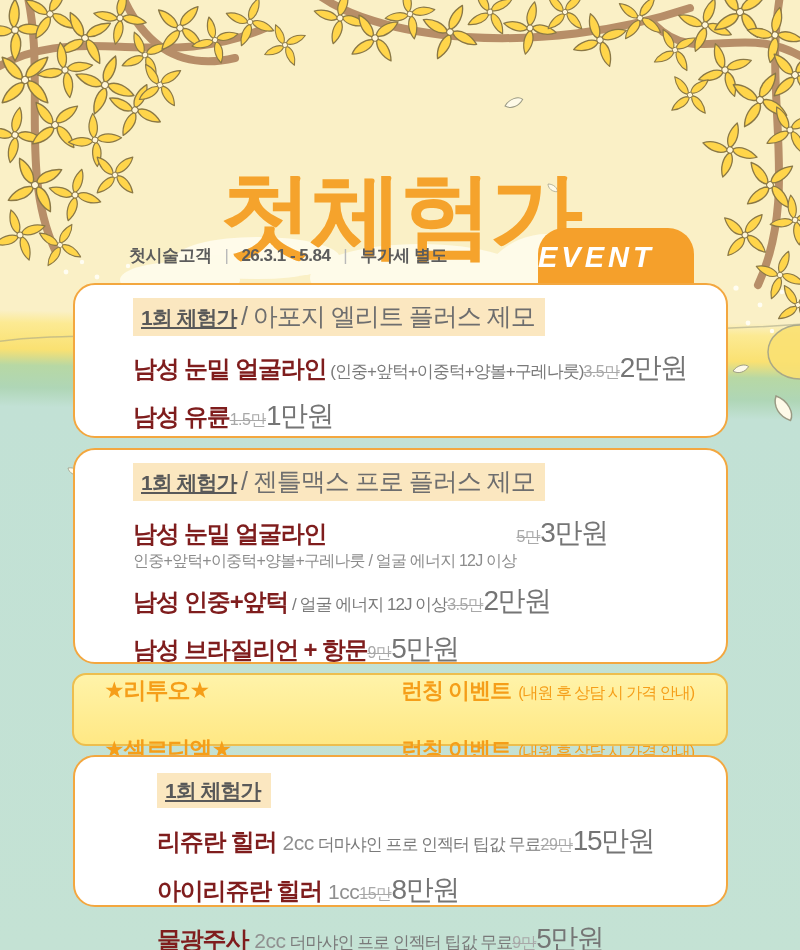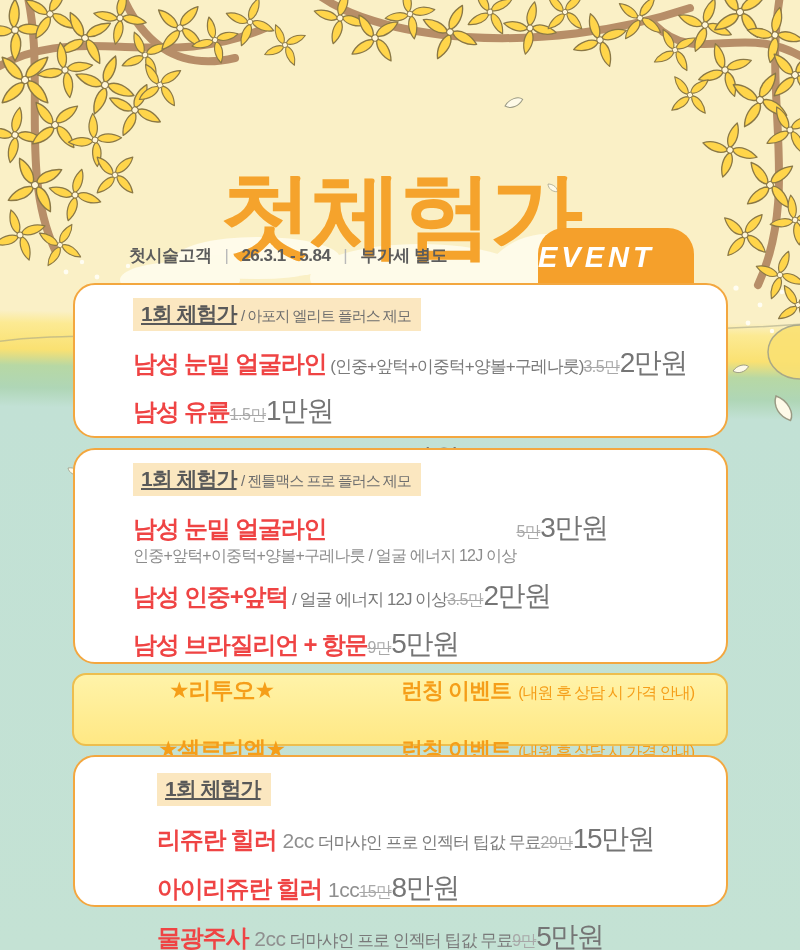--- a/index.html
+++ b/index.html
@@ -31,39 +31,39 @@
   .card{
     position:absolute;left:73px;width:655px;box-sizing:border-box;
     background:#FFFFFF;border:2px solid #F3A73F;border-radius:22px;
     padding:13px 44px 0 58px;
   }
   .card1{top:283px;height:155px;}
   .card2{top:448px;height:216px;}
   .card3{top:755px;height:152px;padding-left:82px;padding-top:16px;}
   .card-header{display:inline-block;background:#FBE7C0;padding:2px 10px 3px 8px;margin-bottom:3px;white-space:nowrap;}
   .card-header .hm{font-size:21px;font-weight:bold;color:#595959;letter-spacing:-1px;text-decoration:underline;}
-  .card-header .hs{font-size:15px;color:#6E6E6E;letter-spacing:-1px;}
+  .card-header .hs{font-size:25px;color:#6E6E6E;letter-spacing:-1px;}
   .prow{display:flex;align-items:baseline;margin-top:10px;}
   .card3 .prow{margin-top:11px;}
-  .prow .nm{font-size:24px;font-weight:bold;color:#ef4444;letter-spacing:-1.2px;white-space:nowrap;}
+  .prow .nm{font-size:24px;font-weight:bold;color:#7f1d1d;letter-spacing:-1.2px;white-space:nowrap;}
   .prow .sz{font-size:21px;color:#8F8F8F;margin-left:6px;letter-spacing:-0.5px;}
   .prow .dt{font-size:17px;color:#7A7A7A;margin-left:4px;letter-spacing:-1px;white-space:nowrap;}
   .price{white-space:nowrap;}
   .price .old{font-size:16px;color:#A8A8A8;text-decoration:line-through;letter-spacing:-0.5px;}
   .price .new{font-size:28px;color:#757575;letter-spacing:-1.5px;}
   .sub{font-size:16px;color:#8C8C8C;letter-spacing:-0.8px;margin-top:1px;}
   .prow span:empty,.sub:empty{display:none;}
   .launch{
     position:absolute;left:72px;top:673px;width:656px;height:73px;box-sizing:border-box;
     background:linear-gradient(#FFF3A9,#FFE884);
     border:2px solid #EDBE4E;border-radius:14px;
     display:flex;flex-direction:column;justify-content:center;padding:2px 30px;
   }
   .lrow{display:flex;align-items:baseline;margin:4px 0;}
-  .lname{width:235px;text-align:center;font-size:23px;font-weight:bold;color:#F59E19;letter-spacing:-1px;}
+  .lname{width:235px;font-size:23px;font-weight:bold;color:#F59E19;letter-spacing:-1px;}
   .llabel{margin-left:62px;font-size:22px;font-weight:bold;color:#F59E19;letter-spacing:-1px;}
   .lnote{margin-left:7px;font-size:16px;color:#F59E19;letter-spacing:-1px;margin-top:28px;}
 </style>
 </head>
 <body>
 
 <div class="poster">
 
   <svg class="deco" width="800" height="950" viewBox="0 0 800 950">
     <defs>

